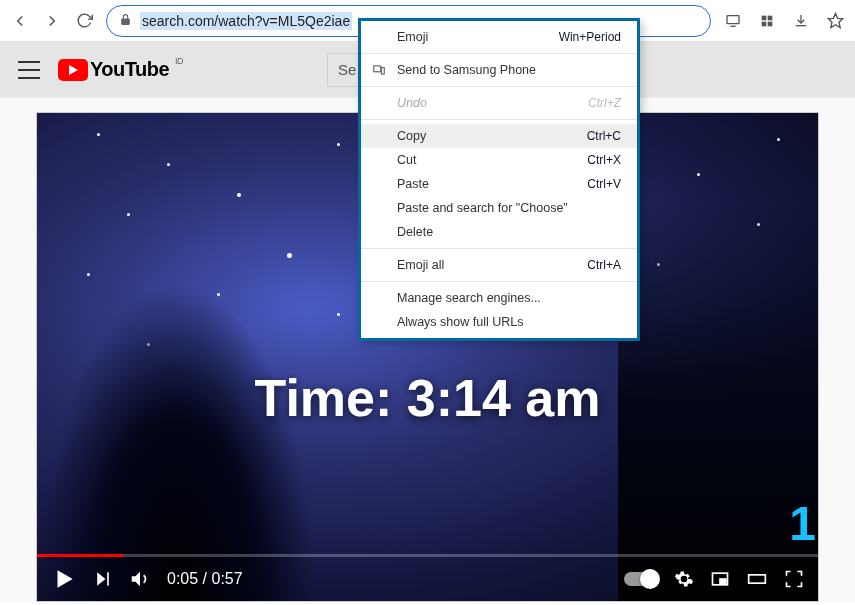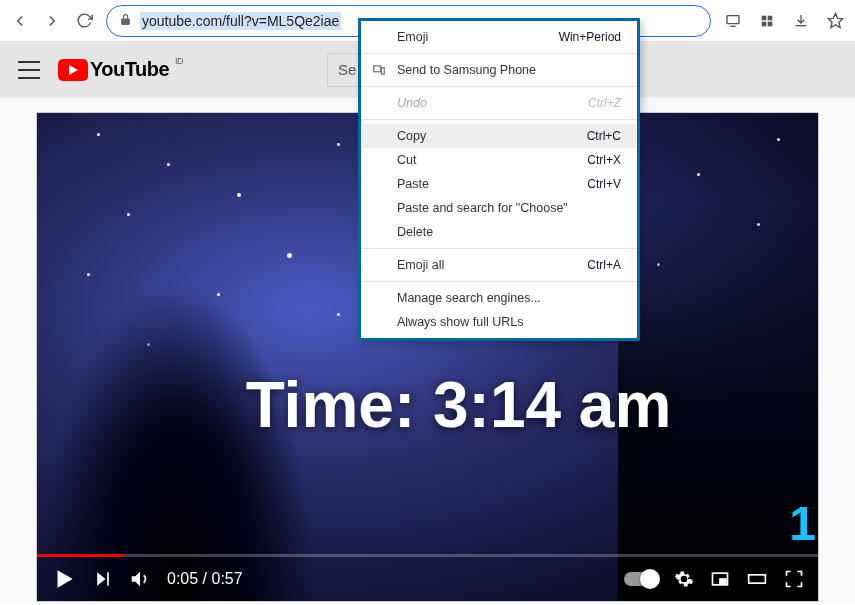--- a/index.html
+++ b/index.html
@@ -108,25 +108,24 @@
   .tree.right { right:0; width:200px; height:400px; background: linear-gradient(to bottom, transparent 0%, #030616 50%, #000 100%);}
   .stars .s {
     position:absolute; width:3px; height:3px; background:#fff; border-radius:50%;
   }
   .video-text {
     position:absolute;
     top: 255px;
     left:50%;
     transform:translateX(-50%);
     color:#fff;
-    font-size:64px;
+    font-size:52px;
     font-weight:600;
     text-shadow: 0 2px 10px rgba(0,0,0,0.7);
     white-space:nowrap;
-    margin-left:31px;
   }
   .corner-num {
     position:absolute; right:2px; bottom:50px;
     font-size:48px; color:#18c0ff; font-weight:600;
   }
   
   .controls {
     position:absolute; left:0; right:0; bottom:0;
     height:44px;
     display:flex; align-items:center;
@@ -199,21 +198,21 @@
         <path d="M23 4v6h-6"></path>
         <path d="M20.49 15a9 9 0 1 1-2.12-9.36L23 10"></path>
       </svg>
   </div>
   <div class="url-bar">
     <span class="lock">
       <svg width="13" height="13" viewBox="0 0 24 24" fill="currentColor">
           <path d="M12 2a5 5 0 0 0-5 5v3H6a2 2 0 0 0-2 2v8a2 2 0 0 0 2 2h12a2 2 0 0 0 2-2v-8a2 2 0 0 0-2-2h-1V7a5 5 0 0 0-5-5zm-3 5a3 3 0 1 1 6 0v3H9V7z"></path>
         </svg>
     </span>
-    <span class="url-text">youtube.com/full?v=ML5Qe2iae</span>
+    <span class="url-text">search.com/watch?v=ML5Qe2iae</span>
   </div>
   <div class="toolbar-right">
     <span class="nav-btn">
         <svg width="16" height="16" viewBox="0 0 24 24" fill="none" stroke="currentColor" stroke-width="2">
           <rect x="3" y="4" width="18" height="12" rx="1"></rect>
           <line x1="8" y1="20" x2="16" y2="20"></line>
         </svg>
       </span>
     <span class="nav-btn">
         <svg width="16" height="16" viewBox="0 0 24 24" fill="currentColor">

